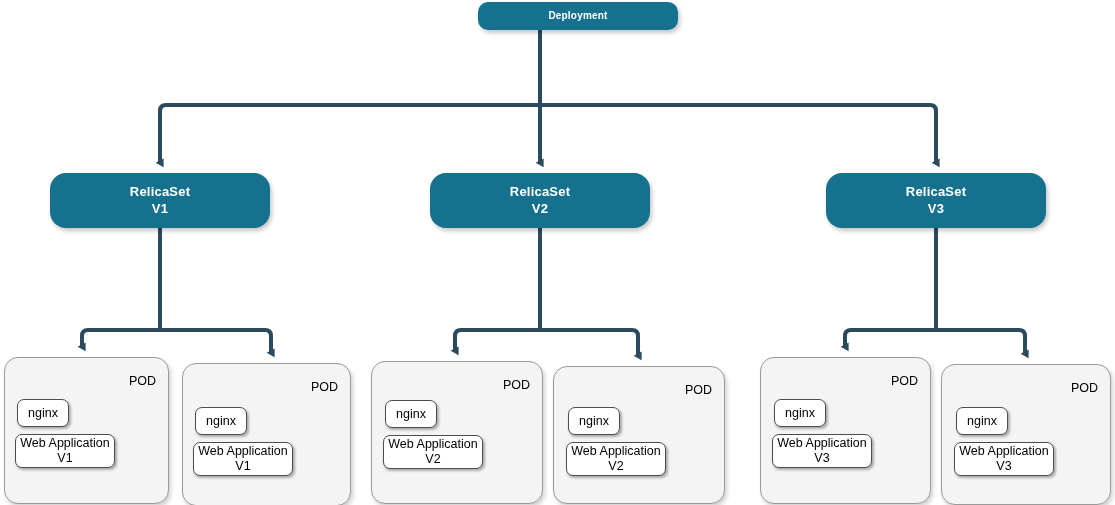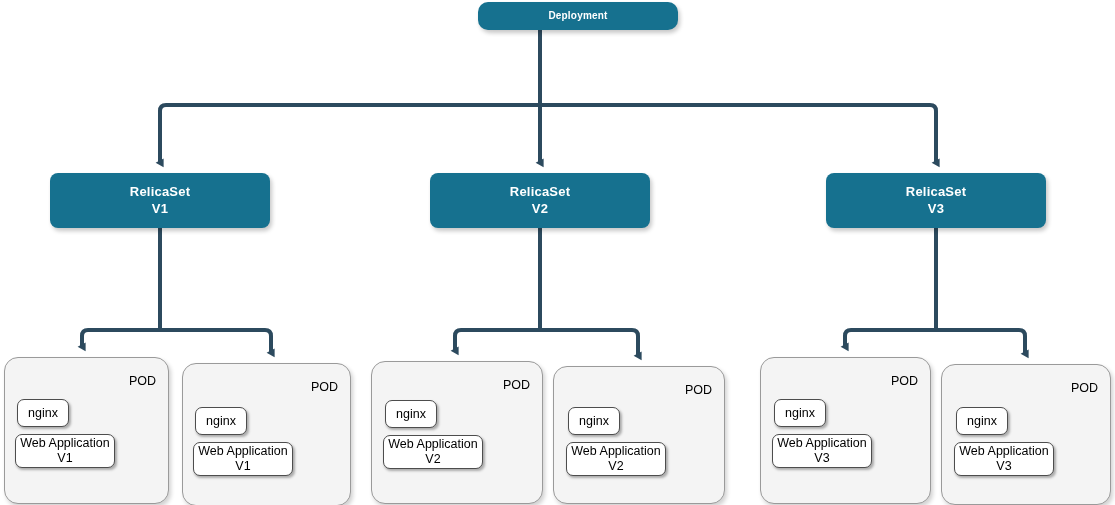--- a/index.html
+++ b/index.html
@@ -24,21 +24,21 @@
     width: 1115px;
     height: 505px;
     pointer-events: none;
   }
 
   
   .node-teal {
     position: absolute;
     background: #16718f;
     color: #ffffff;
-    border-radius: 8px;
+    border-radius: 16px;
     box-shadow: 2px 3px 4px rgba(0,0,0,0.22);
     display: flex;
     flex-direction: column;
     align-items: center;
     justify-content: center;
     font-weight: bold;
     letter-spacing: 0.2px;
     text-align: center;
     line-height: 1.25;
     z-index: 3;

